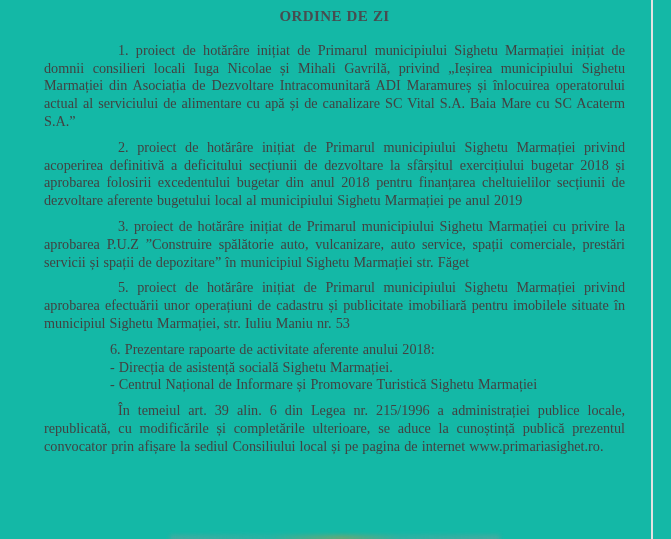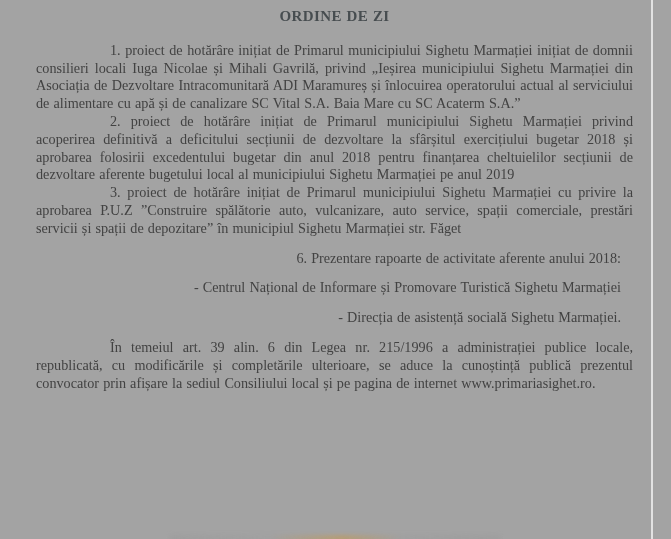--- a/index.html
+++ b/index.html
@@ -4,21 +4,21 @@
 <style>
   html, body {
     margin: 0;
     padding: 0;
     background: #ffffff;
   }
   .page {
     position: relative;
     width: 671px;
     height: 539px;
-    background: #a3a3a3;
+    background: #14b8a6;
     overflow: hidden;
     font-family: "Liberation Serif", "DejaVu Serif", serif;
   }
   .edge-line {
     position: absolute;
     left: 651px;
     top: 0;
     bottom: 0;
     width: 2px;
     background: #e2e2e2;
@@ -35,28 +35,28 @@
   }
   .doc-title {
     margin: 0 0 16px 0;
     text-align: center;
     font-size: 15px;
     font-weight: bold;
     letter-spacing: 0.4px;
     color: #474d50;
   }
   p.para {
-    margin: 0;
+    margin: 8px;
     text-align: justify;
     text-indent: 74px;
   }
   p.line {
-    margin: 12px;
+    margin: 0;
     padding-left: 74px;
-    text-align: right;
+    text-align: left;
   }
   .bottom-smudge {
     position: absolute;
     left: 170px;
     bottom: -3px;
     width: 330px;
     height: 7px;
     background: linear-gradient(90deg,
       rgba(150,150,150,0.35) 0%,
       rgba(150,150,150,0.15) 30%,
@@ -75,27 +75,28 @@
 
     <h1 class="doc-title">ORDINE DE ZI</h1>
 
     <p class="para">1. proiect de hotărâre inițiat de Primarul municipiului Sighetu Marmației inițiat de domnii consilieri locali Iuga Nicolae și Mihali Gavrilă, privind „Ieșirea municipiului Sighetu Marmației din Asociația de Dezvoltare Intracomunitară ADI Maramureș și înlocuirea operatorului actual al serviciului de alimentare cu apă și de canalizare SC Vital S.A. Baia Mare cu SC Acaterm S.A.”</p>
 
     <p class="para">2. proiect de hotărâre inițiat de Primarul municipiului Sighetu Marmației privind acoperirea definitivă a deficitului secțiunii de dezvoltare la sfârșitul exercițiului bugetar 2018 și aprobarea folosirii excedentului bugetar din anul 2018 pentru finanțarea cheltuielilor secțiunii de dezvoltare aferente bugetului local al municipiului Sighetu Marmației pe anul 2019</p>
 
     <p class="para">3. proiect de hotărâre inițiat de Primarul municipiului Sighetu Marmației cu privire la aprobarea P.U.Z ”Construire spălătorie auto, vulcanizare, auto service, spații comerciale, prestări servicii și spații de depozitare” în municipiul Sighetu Marmației str. Făget</p>
 
 
+    <p class="para">5. proiect de hotărâre inițiat de Primarul municipiului Sighetu Marmației privind aprobarea efectuării unor operațiuni de cadastru și publicitate imobiliară pentru imobilele situate în municipiul Sighetu Marmației, str. Iuliu Maniu nr. 53</p>
 
     <p class="line">6. Prezentare rapoarte de activitate aferente anului 2018:</p>
 
 
+    <p class="line">- Direcția de asistență socială Sighetu Marmației.</p>
+
     <p class="line">- Centrul Național de Informare și Promovare Turistică Sighetu Marmației</p>
-
-    <p class="line">- Direcția de asistență socială Sighetu Marmației.</p>
 
     <p class="para"><span>În temeiul art. 39 alin. 6 din Legea nr. 215/1996 a administrației publice locale, republicată, cu modificările și completările ulterioare, se aduce la cunoștință publică prezentul convocator prin afișare la sediul Consiliului local și pe pagina de internet</span> <span>www.primariasighet.ro.</span></p>
 
   </div>
 
   <div class="edge-line"></div>
   <div class="bottom-smudge"></div>
 
 </div>
 

